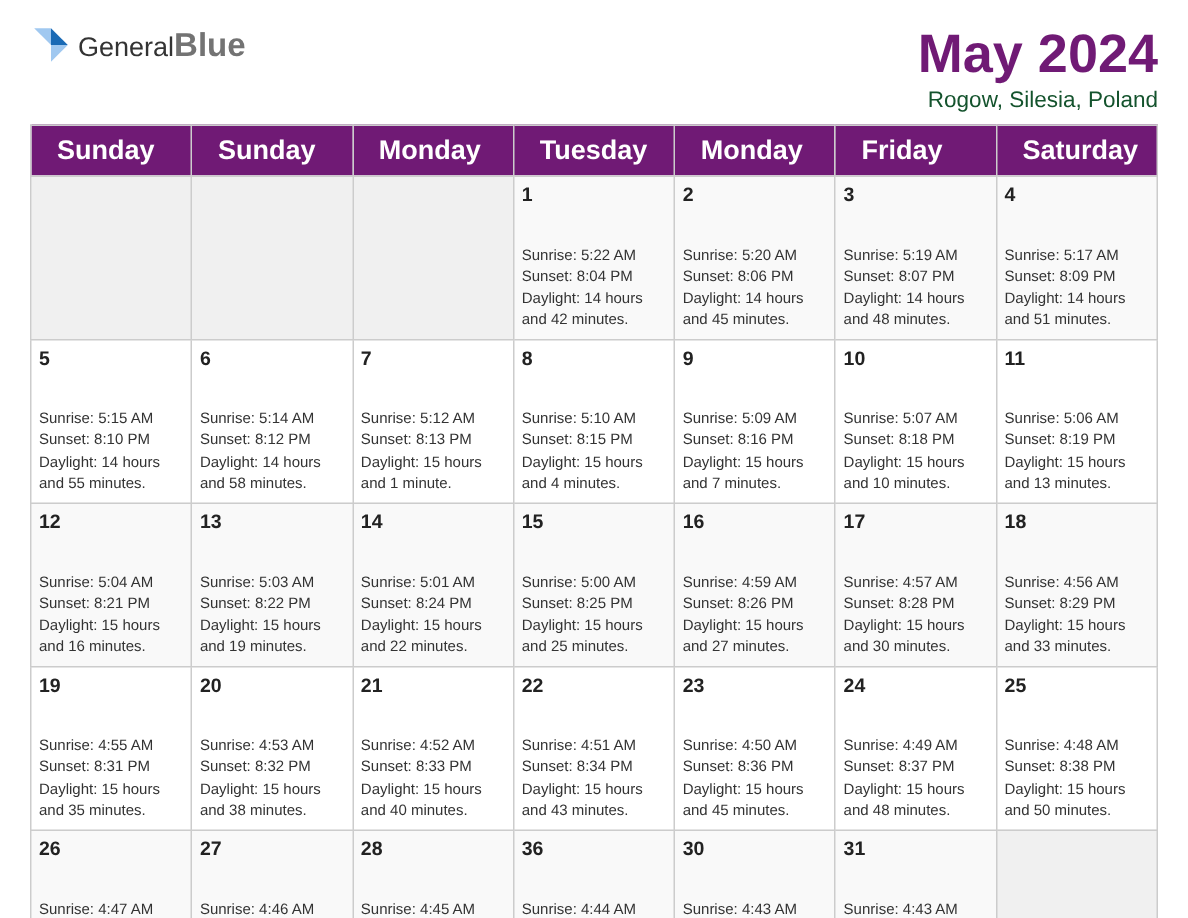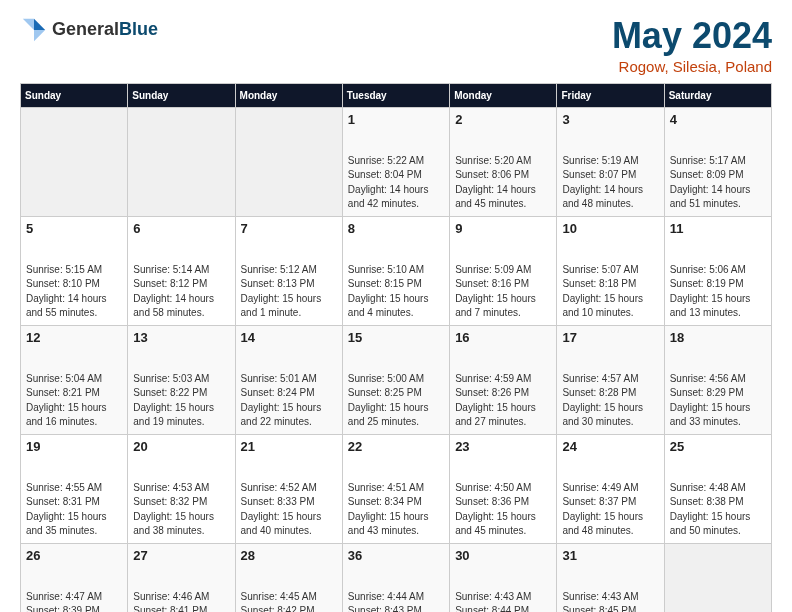--- a/index.html
+++ b/index.html
@@ -16,60 +16,60 @@
       align-items: flex-start;
       margin-bottom: 8px;
     }
     .logo {
       display: flex;
       align-items: center;
       gap: 4px;
     }
     .logo-text-general {
       font-size: 18px;
-      font-weight: bold;
+      font-weight: normal;
       color: #333;
       line-height: 1.1;
     }
     .logo-text-blue {
-      font-size: 18px;
-      font-weight: bold;
-      color: #0c4a6e;
+      font-size: 22px;
+      font-weight: bold;
+      color: #737373;
       line-height: 1.1;
       text-align: right;
     }
     .logo-icon {
       width: 28px;
       height: 28px;
     }
     .title-block {
       text-align: right;
     }
     .month-title {
       font-size: 36px;
       font-weight: bold;
-      color: #0c4a6e;
+      color: #701a75;
       line-height: 1.1;
     }
     .location {
       font-size: 15px;
-      color: #c2410c;
+      color: #14532d;
       margin-top: 2px;
     }
     table {
       width: 100%;
       border-collapse: collapse;
       table-layout: fixed;
     }
     thead tr th {
-      background-color: #0f172a;
+      background-color: #701a75;
       color: #fff;
-      font-size: 10px;
-      font-weight: bold;
-      padding: 6px 4px;
+      font-size: 18px;
+      font-weight: bold;
+      padding: 6px 17px;
       text-align: left;
       border: 1px solid #ccc;
     }
     tbody tr td {
       vertical-align: top;
       border: 1px solid #ccc;
       padding: 4px 5px;
       font-size: 10.5px;
       color: #222;
       height: 80px;

